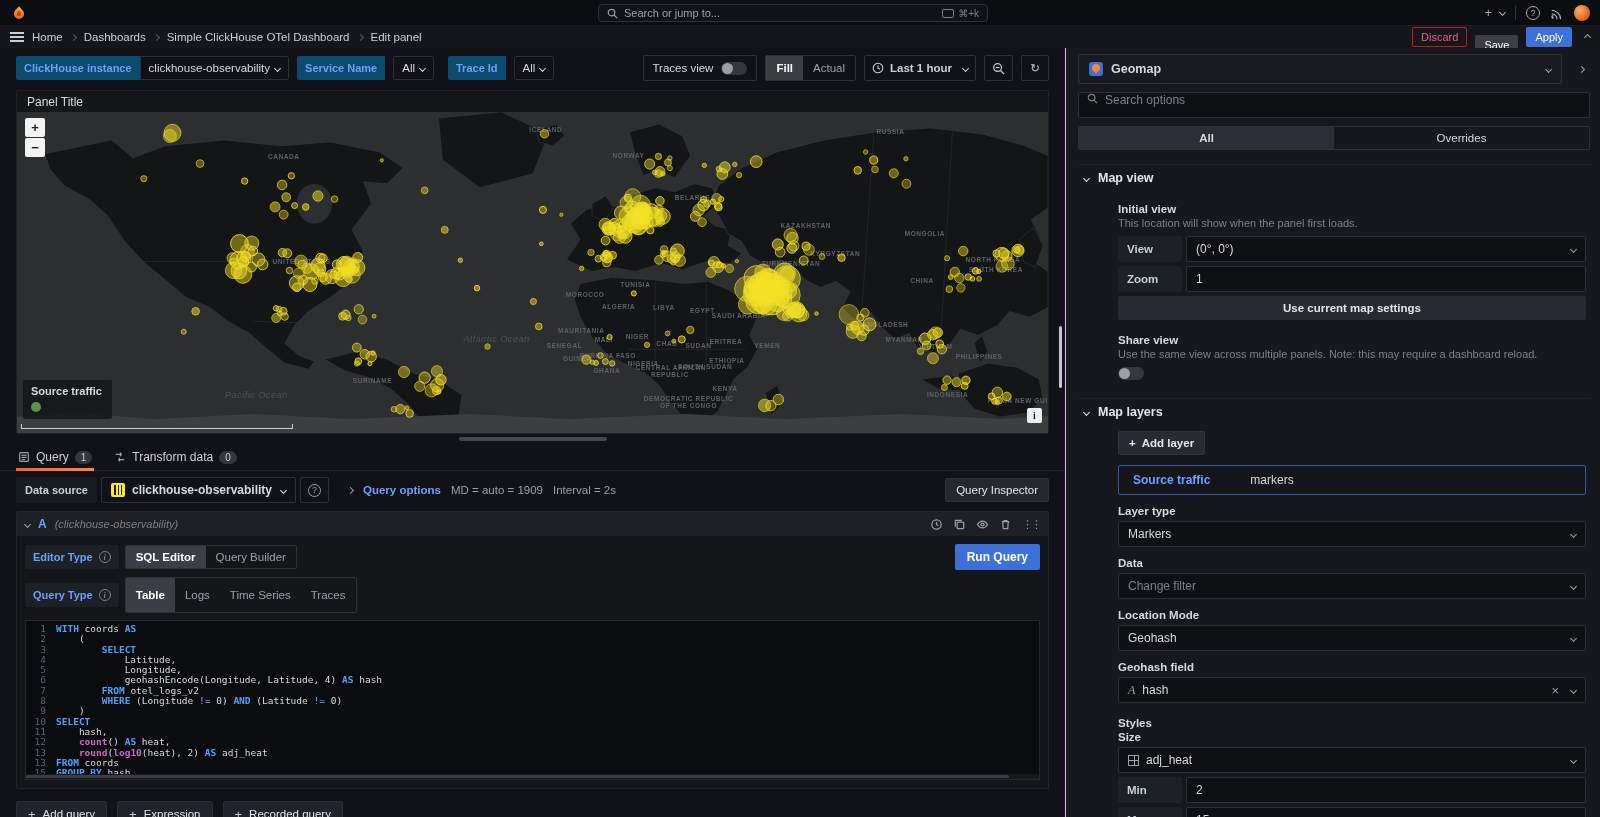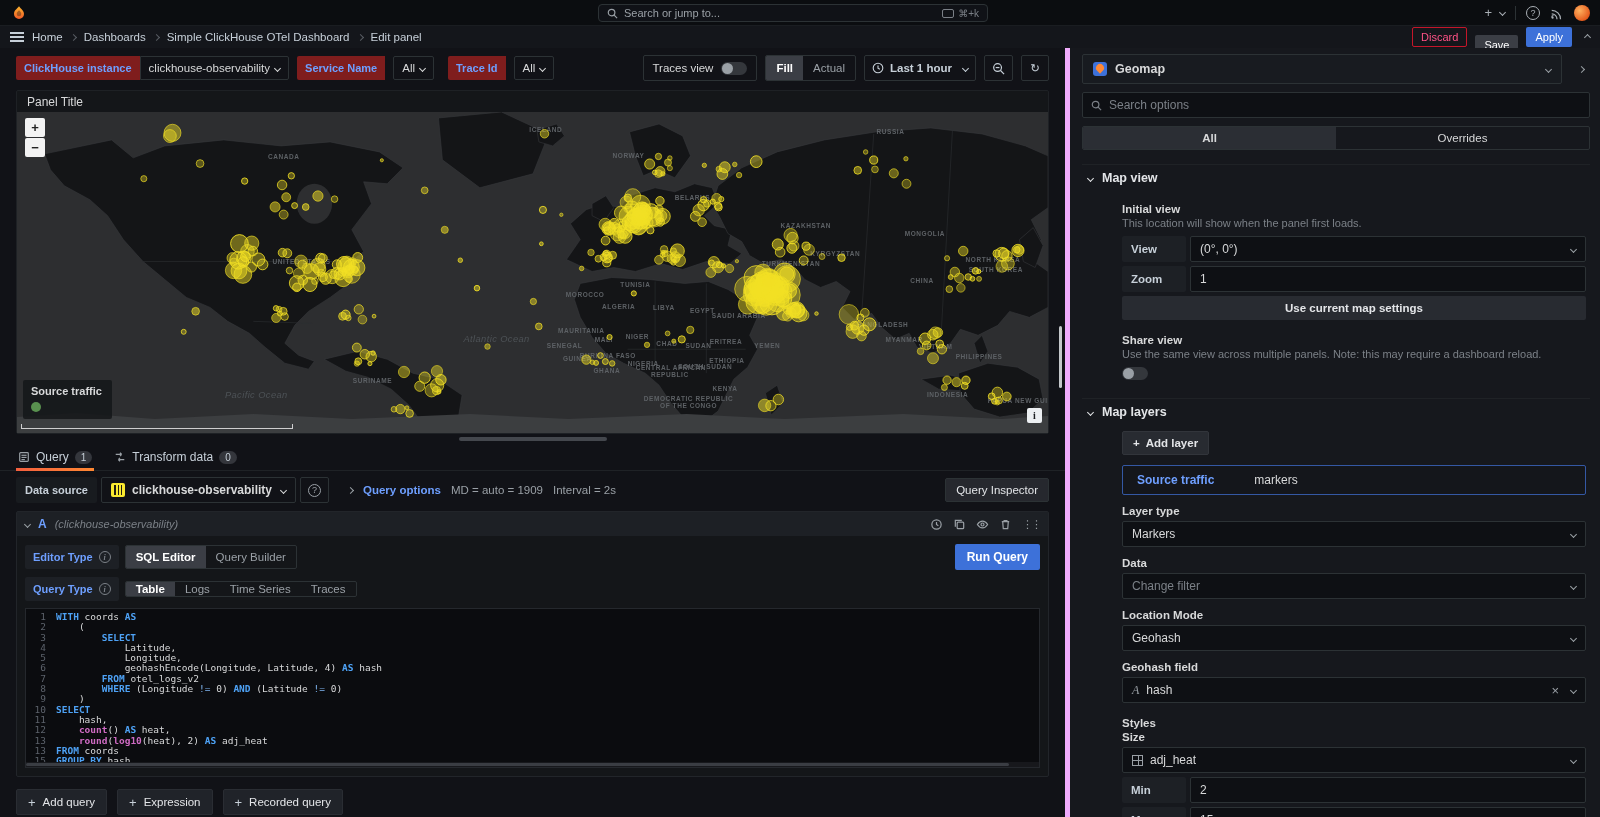--- a/index.html
+++ b/index.html
@@ -40,21 +40,21 @@
     cursor:pointer; border:1px solid transparent; }
   .btn.destructive { color:#ff5286; border-color:#c4162a; background:transparent; }
   .btn.secondary { background:#3b3e45; color:#fff;margin-top:16px; }
   .btn.primary { background:#3d71d9; color:#fff; }
 
   .main { display:flex; height:769px; }
   .left-col { width:1065px; position:relative; }
   
   .toolbar { height:40px; display:flex; align-items:center; padding:0 16px; gap:8px; }
   .varbox { display:flex; align-items:center; height:24px; }
-  .var-label { background:#7f1d1d; color:#6e9fff; font-size:11px; font-weight:bold; padding:0 8px;
+  .var-label { background:#0c4a6e; color:#6e9fff; font-size:11px; font-weight:bold; padding:0 8px;
     height:24px; display:flex; align-items:center; border-radius:2px 0 0 2px; }
   .var-value { background:#111217; border:1px solid #2c3235; height:24px; display:flex; align-items:center;
     padding:0 8px; font-size:11.5px; border-radius:0 2px 2px 0; color:#d8d9da; cursor:pointer; }
   .toolbar-right { margin-left:auto; display:flex; align-items:center; gap:8px; }
   .tv-box { display:flex; align-items:center; gap:8px; border:1px solid #2c3235; border-radius:2px;
     height:26px; padding:0 9px; font-size:11.5px; }
   .toggle { width:26px; height:13px; background:#34373c; border-radius:8px; position:relative; cursor:pointer; }
   .toggle .knob { width:11px; height:11px; border-radius:50%; background:#9aa0a6; position:absolute; top:1px; left:1px; }
   .seg-group { display:flex; border:1px solid #2c3235; border-radius:2px; height:26px; overflow:hidden; }
   .seg { padding:0 10px; display:flex; align-items:center; font-size:11.5px; color:#9aa0a6; cursor:pointer; }
@@ -132,30 +132,30 @@
   .tok-num { color:#d8d9da; }
   .tok-tx { color:#d8d9da; }
   .hscroll { position:absolute; bottom:0; left:0; right:0; height:5px; background:#17181c; }
   .hscroll i { display:block; height:3px; margin-top:1px; width:97%; background:#3a3d43; border-radius:2px; }
   .qfooter { display:flex; gap:10px; margin:12px 16px; }
   .qf-btn { background:#202329; border:1px solid #2a2d33; color:#e3e5e8; height:26px; padding:0 11px;
     display:flex; align-items:center; gap:7px; font-size:11.5px; border-radius:2px; cursor:pointer; }
   .qf-btn .plus { color:#c7d0d9; font-size:13px; }
 
   
-  .opts { width:535px; background:#16181d; border-left:5px solid #f0abfc; padding:6px 10px 0 12px; overflow:hidden; }
+  .opts { width:535px; background:#16181d; border-left:1px solid #f0abfc; padding:6px 10px 0 12px; overflow:hidden; }
   .opt-head { height:30px; border:1px solid #2c3235; border-radius:2px; display:flex; align-items:center;
     padding:0 10px; gap:8px; background:#181b20; }
   .geo-ic { width:14px; height:14px; border-radius:3px; background:#3d71d9; position:relative; flex:none; }
   .geo-ic:before { content:""; position:absolute; left:3px; top:2px; width:8px; height:8px; border-radius:50% 50% 50% 0;
     background:#ff8833; transform:rotate(-45deg); }
   .opt-head .title { font-weight:bold; font-size:12.5px; flex:1; }
   .collapse-btn { width:22px; display:flex; justify-content:center; color:#9aa0a6; cursor:pointer; }
   .opt-search { margin-top:8px; height:26px; border:1px solid #2c3235; border-radius:2px; background:#0e1014;
-    display:flex; align-items:center; gap:7px; padding:0 8px; color:#7b8087; }
+    display:flex; gap:7px; padding:0 8px; color:#7b8087; }
   .opt-tabs { margin-top:8px; display:flex; border:1px solid #2c3235; border-radius:2px; height:24px; overflow:hidden; }
   .opt-tab { flex:1; display:flex; align-items:center; justify-content:center; font-size:11.5px; color:#d8d9da; cursor:pointer; }
   .opt-tab.active { background:#2b2e34; font-weight:bold; }
   .section { margin-top:14px; }
   .sec-head { display:flex; align-items:center; gap:9px; font-weight:bold; font-size:12.5px; color:#e3e5e8;
     padding:6px 0 6px 6px; border-top:1px solid #1f2226; cursor:pointer; }
   .sec-head .chev { margin-left:0; }
   .sec-body { padding:2px 4px 4px 40px; }
   .fld-label { font-size:11.5px; font-weight:bold; color:#d8d9da; margin:10px 0 4px; display:flex; gap:6px; align-items:center;}
   .fld-desc { font-size:11px; color:#7b8087; margin:-2px 0 6px; line-height:13px; }
@@ -874,21 +874,21 @@
             </div>
         <div class="run-btn">Run Query</div>
       </div>
       <div class="ed-row">
         <div class="ed-label">
           <span>Query Type</span>
           <span class="info-ic">
                 <span>i</span>
               </span>
         </div>
-        <div class="seg-group" style="height:16px" id="qtype-tabs">
+        <div class="seg-group" style="height:36px" id="qtype-tabs">
               <div class="seg active">Table</div>
               <div class="seg">Logs</div>
               <div class="seg">Time Series</div>
               <div class="seg">Traces</div>
             </div>
       </div>
       <div class="code" id="sql-editor">
         <div class="cl"><span class="ln">1</span><span><span class="tok-kw">WITH</span><span class="tok-tx"> coords </span><span class="tok-kw">AS</span></span></div>
             <div class="cl"><span class="ln">2</span><span><span class="tok-tx">    (</span></span></div>
             <div class="cl"><span class="ln">3</span><span><span class="tok-tx">        </span><span class="tok-kw">SELECT</span></span></div>

